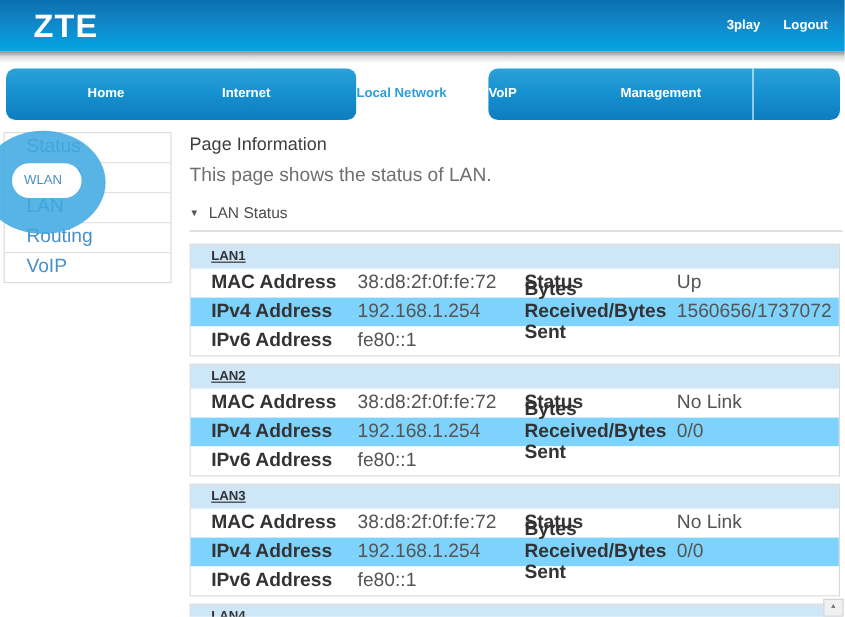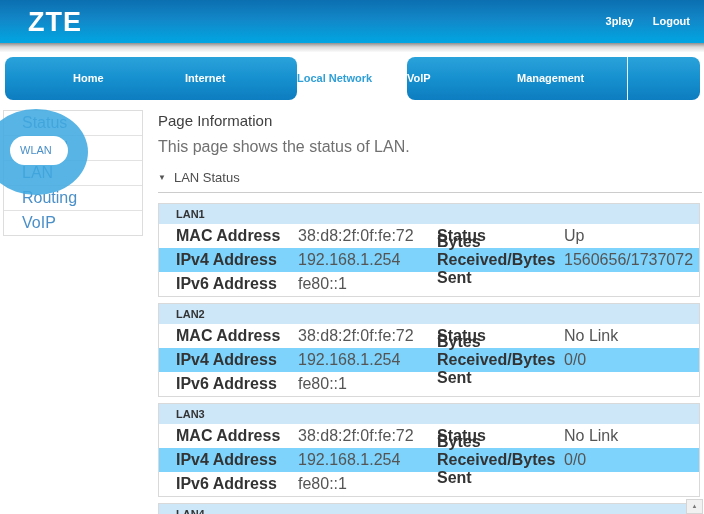--- a/index.html
+++ b/index.html
@@ -47,21 +47,21 @@
   .page-subtitle{position:absolute; left:158px; top:138px; font-size:16px; color:#707070;}
   .section-head{position:absolute; left:158px; top:170px; font-size:13px; color:#4d4d4d;}
   .section-head .tri{font-size:8px; color:#555; vertical-align:2px; margin-right:8px;}
   .section-divider{position:absolute; left:158px; top:192px; width:544px; height:1px; background:#ccc;}
 
   
   .lan-table{position:absolute; left:158px; width:542px; background:#fff;
     border:1px solid #d9d9d9; box-sizing:border-box;}
   .t0{top:203px;} .t1{top:303px;} .t2{top:403px;} .t3{top:503px; height:20px; overflow:hidden;}
   .thead{height:20px; line-height:20px; background:#cde7f8; font-size:11px; font-weight:bold;
-    color:#333; padding-left:17px;}
+    color:#333; padding-left:17px;text-decoration:underline;}
   .trow{display:flex; height:24px; align-items:center; font-size:16px; background:#fff;}
   .trow.alt{background:#7dd3fc;}
   .c1{width:122px; padding-left:17px; box-sizing:content-box; font-weight:bold; color:#333;}
   .c2{width:139px; color:#555;}
   .c3{width:127px; font-weight:bold; color:#333;}
   .c4{flex:1; color:#555;}
 
   
   .scroll-btn{position:absolute; left:686px; top:499px; width:17px; height:15px;
     background:#f1f1f1; border:1px solid #d5d5d5; box-sizing:border-box;

